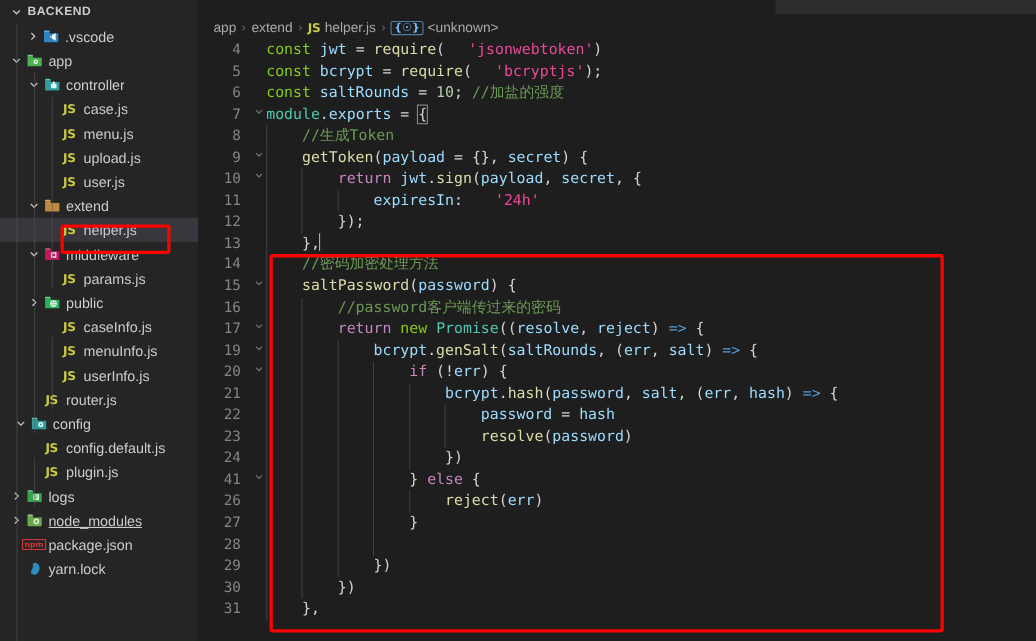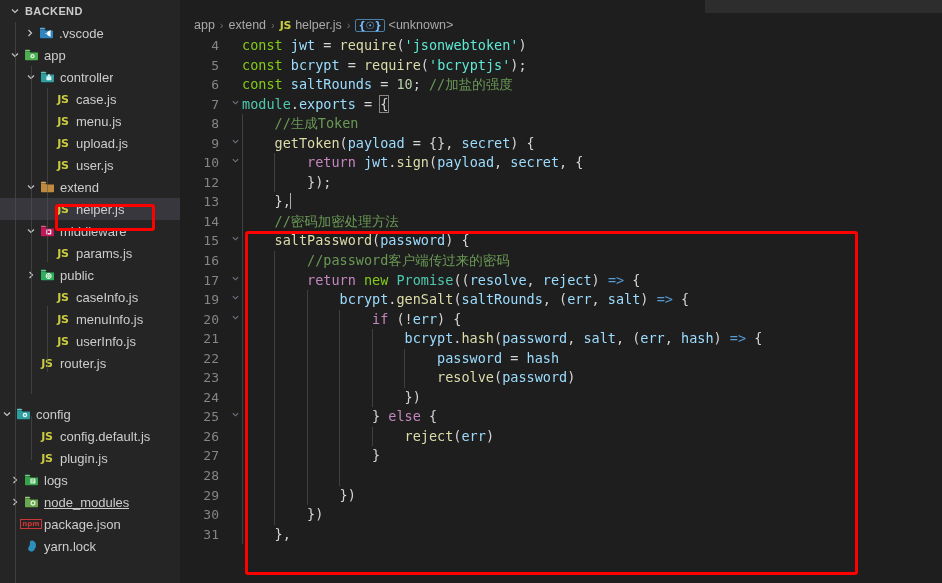--- a/index.html
+++ b/index.html
@@ -170,21 +170,21 @@
     white-space: pre;
     color: #d4d4d4;
     position: relative;
   }
 
   
   .t-kw   { color: #84cc16; }   
   .t-ctl  { color: #c586c0; }   
   .t-fn   { color: #dcdcaa; }   
   .t-var  { color: #9cdcfe; }   
-  .t-str  { color: #5eead4; }   
+  .t-str  { color: #ec4899; margin-left: 21px; }   
   .t-num  { color: #b5cea8; }   
   .t-com  { color: #6a9955; }   
   .t-cls  { color: #4ec9b0; }   
   .t-op   { color: #d4d4d4; }
   .t-pun  { color: #d4d4d4; }
   .t-arrow{ color: #569cd6; }
 
   .ind {
     position: absolute;
     top: 0; bottom: 0;
@@ -384,21 +384,21 @@
           </span>
           <span class="label">userInfo.js</span>
         </div>
         <div class="row" style="padding-left: 24px;">
           <span class="twisty"></span>
           <span class="ficon">
             <span class="jsbadge">JS</span>
           </span>
           <span class="label">router.js</span>
         </div>
-        <div class="row" style="padding-left: 0; margin-top: 29px;">
+        <div class="row" style="padding-left: 12px;">
           <span class="twisty">
             <svg width="10" height="10" viewBox="0 0 10 10">
               <path d="M2 3.5 L5 6.5 L8 3.5" stroke="#c5c5c5" stroke-width="1.2" fill="none"></path>
             </svg>
           </span>
           <span class="ficon">
             <svg width="15" height="14" viewBox="0 0 15 14">
               <path d="M1 3.2 h4.4 l1.2 1.3 H14 v7 a0.8 0.8 0 0 1 -0.8 0.8 H1.8 A0.8 0.8 0 0 1 1 11.5 z" fill="#2e9e9e"></path>
               <path d="M1 2.4 a0.7 0.7 0 0 1 0.7 -0.7 h3.6 l1.3 1.4 H1 z" fill="#63c5c5"></path>
               <circle cx="9" cy="8" r="2.3" fill="#e0f7f7"></circle>
@@ -504,41 +504,42 @@
         <div class="code-line"><span class="ln">7</span><span class="fold"><svg width="9" height="9" viewBox="0 0 10 10">
               <path d="M2 3.5 L5 6.5 L8 3.5" stroke="#6e7681" stroke-width="1.2" fill="none"></path>
             </svg></span><span class="code-text"><span class="t-cls">module</span><span class="t-pun">.</span><span class="t-var">exports</span><span class="t-op"> = </span><span class="t-pun brace-box">{</span></span></div>
         <div class="code-line"><span class="ln">8</span><span class="fold"></span><span class="code-text"><span class="t-op">    </span><span class="t-com">//生成Token</span></span><span class="ind" style="left: 62px;"></span></div>
         <div class="code-line"><span class="ln">9</span><span class="fold"><svg width="9" height="9" viewBox="0 0 10 10">
               <path d="M2 3.5 L5 6.5 L8 3.5" stroke="#6e7681" stroke-width="1.2" fill="none"></path>
             </svg></span><span class="code-text"><span class="t-op">    </span><span class="t-fn">getToken</span><span class="t-pun">(</span><span class="t-var">payload</span><span class="t-op"> = </span><span class="t-pun">{}</span><span class="t-pun">, </span><span class="t-var">secret</span><span class="t-pun">) {</span></span><span class="ind" style="left: 62px;"></span></div>
         <div class="code-line"><span class="ln">10</span><span class="fold"><svg width="9" height="9" viewBox="0 0 10 10">
               <path d="M2 3.5 L5 6.5 L8 3.5" stroke="#6e7681" stroke-width="1.2" fill="none"></path>
             </svg></span><span class="code-text"><span class="t-op">        </span><span class="t-ctl">return</span><span class="t-op"> </span><span class="t-var">jwt</span><span class="t-pun">.</span><span class="t-fn">sign</span><span class="t-pun">(</span><span class="t-var">payload</span><span class="t-pun">, </span><span class="t-var">secret</span><span class="t-pun">, {</span></span><span class="ind" style="left: 62px;"></span><span class="ind" style="left: 94.48px;"></span></div>
+        <div class="code-line"><span class="ln">11</span><span class="fold"></span><span class="code-text"><span class="t-op">            </span><span class="t-var">expiresIn</span><span class="t-pun">: </span><span class="t-str">'24h'</span></span><span class="ind" style="left: 62px;"></span><span class="ind" style="left: 94.48px;"></span><span class="ind" style="left: 126.96px;"></span></div>
         <div class="code-line"><span class="ln">12</span><span class="fold"></span><span class="code-text"><span class="t-op">        </span><span class="t-pun">});</span></span><span class="ind" style="left: 62px;"></span><span class="ind" style="left: 94.48px;"></span></div>
         <div class="code-line"><span class="ln">13</span><span class="fold"></span><span class="code-text"><span class="t-op">    </span><span class="t-pun">},</span><span class="cursor"></span></span><span class="ind" style="left: 62px;"></span></div>
         <div class="code-line"><span class="ln">14</span><span class="fold"></span><span class="code-text"><span class="t-op">    </span><span class="t-com">//密码加密处理方法</span></span><span class="ind" style="left: 62px;"></span></div>
         <div class="code-line"><span class="ln">15</span><span class="fold"><svg width="9" height="9" viewBox="0 0 10 10">
               <path d="M2 3.5 L5 6.5 L8 3.5" stroke="#6e7681" stroke-width="1.2" fill="none"></path>
             </svg></span><span class="code-text"><span class="t-op">    </span><span class="t-fn">saltPassword</span><span class="t-pun">(</span><span class="t-var">password</span><span class="t-pun">) {</span></span><span class="ind" style="left: 62px;"></span></div>
         <div class="code-line"><span class="ln">16</span><span class="fold"></span><span class="code-text"><span class="t-op">        </span><span class="t-com">//password客户端传过来的密码</span></span><span class="ind" style="left: 62px;"></span><span class="ind" style="left: 94.48px;"></span></div>
         <div class="code-line"><span class="ln">17</span><span class="fold"><svg width="9" height="9" viewBox="0 0 10 10">
               <path d="M2 3.5 L5 6.5 L8 3.5" stroke="#6e7681" stroke-width="1.2" fill="none"></path>
             </svg></span><span class="code-text"><span class="t-op">        </span><span class="t-ctl">return</span><span class="t-op"> </span><span class="t-kw">new</span><span class="t-op"> </span><span class="t-cls">Promise</span><span class="t-pun">((</span><span class="t-var">resolve</span><span class="t-pun">, </span><span class="t-var">reject</span><span class="t-pun">) </span><span class="t-arrow">=&gt;</span><span class="t-pun"> {</span></span><span class="ind" style="left: 62px;"></span><span class="ind" style="left: 94.48px;"></span></div>
         <div class="code-line"><span class="ln">19</span><span class="fold"><svg width="9" height="9" viewBox="0 0 10 10">
               <path d="M2 3.5 L5 6.5 L8 3.5" stroke="#6e7681" stroke-width="1.2" fill="none"></path>
             </svg></span><span class="code-text"><span class="t-op">            </span><span class="t-var">bcrypt</span><span class="t-pun">.</span><span class="t-fn">genSalt</span><span class="t-pun">(</span><span class="t-var">saltRounds</span><span class="t-pun">, (</span><span class="t-var">err</span><span class="t-pun">, </span><span class="t-var">salt</span><span class="t-pun">) </span><span class="t-arrow">=&gt;</span><span class="t-pun"> {</span></span><span class="ind" style="left: 62px;"></span><span class="ind" style="left: 94.48px;"></span><span class="ind" style="left: 126.96px;"></span></div>
         <div class="code-line"><span class="ln">20</span><span class="fold"><svg width="9" height="9" viewBox="0 0 10 10">
               <path d="M2 3.5 L5 6.5 L8 3.5" stroke="#6e7681" stroke-width="1.2" fill="none"></path>
             </svg></span><span class="code-text"><span class="t-op">                </span><span class="t-ctl">if</span><span class="t-pun"> (!</span><span class="t-var">err</span><span class="t-pun">) {</span></span><span class="ind" style="left: 62px;"></span><span class="ind" style="left: 94.48px;"></span><span class="ind" style="left: 126.96px;"></span><span class="ind" style="left: 159.44px;"></span></div>
         <div class="code-line"><span class="ln">21</span><span class="fold"></span><span class="code-text"><span class="t-op">                    </span><span class="t-var">bcrypt</span><span class="t-pun">.</span><span class="t-fn">hash</span><span class="t-pun">(</span><span class="t-var">password</span><span class="t-pun">, </span><span class="t-var">salt</span><span class="t-pun">, (</span><span class="t-var">err</span><span class="t-pun">, </span><span class="t-var">hash</span><span class="t-pun">) </span><span class="t-arrow">=&gt;</span><span class="t-pun"> {</span></span><span class="ind" style="left: 62px;"></span><span class="ind" style="left: 94.48px;"></span><span class="ind" style="left: 126.96px;"></span><span class="ind" style="left: 159.44px;"></span><span class="ind" style="left: 191.92px;"></span></div>
         <div class="code-line"><span class="ln">22</span><span class="fold"></span><span class="code-text"><span class="t-op">                        </span><span class="t-var">password</span><span class="t-op"> = </span><span class="t-var">hash</span></span><span class="ind" style="left: 62px;"></span><span class="ind" style="left: 94.48px;"></span><span class="ind" style="left: 126.96px;"></span><span class="ind" style="left: 159.44px;"></span><span class="ind" style="left: 191.92px;"></span><span class="ind" style="left: 224.4px;"></span></div>
         <div class="code-line"><span class="ln">23</span><span class="fold"></span><span class="code-text"><span class="t-op">                        </span><span class="t-fn">resolve</span><span class="t-pun">(</span><span class="t-var">password</span><span class="t-pun">)</span></span><span class="ind" style="left: 62px;"></span><span class="ind" style="left: 94.48px;"></span><span class="ind" style="left: 126.96px;"></span><span class="ind" style="left: 159.44px;"></span><span class="ind" style="left: 191.92px;"></span><span class="ind" style="left: 224.4px;"></span></div>
         <div class="code-line"><span class="ln">24</span><span class="fold"></span><span class="code-text"><span class="t-op">                    </span><span class="t-pun">})</span></span><span class="ind" style="left: 62px;"></span><span class="ind" style="left: 94.48px;"></span><span class="ind" style="left: 126.96px;"></span><span class="ind" style="left: 159.44px;"></span><span class="ind" style="left: 191.92px;"></span></div>
-        <div class="code-line"><span class="ln">25</span><span class="fold"><svg width="9" height="9" viewBox="0 0 10 10">
+        <div class="code-line"><span class="ln">41</span><span class="fold"><svg width="9" height="9" viewBox="0 0 10 10">
               <path d="M2 3.5 L5 6.5 L8 3.5" stroke="#6e7681" stroke-width="1.2" fill="none"></path>
             </svg></span><span class="code-text"><span class="t-op">                </span><span class="t-pun">} </span><span class="t-ctl">else</span><span class="t-pun"> {</span></span><span class="ind" style="left: 62px;"></span><span class="ind" style="left: 94.48px;"></span><span class="ind" style="left: 126.96px;"></span><span class="ind" style="left: 159.44px;"></span></div>
         <div class="code-line"><span class="ln">26</span><span class="fold"></span><span class="code-text"><span class="t-op">                    </span><span class="t-fn">reject</span><span class="t-pun">(</span><span class="t-var">err</span><span class="t-pun">)</span></span><span class="ind" style="left: 62px;"></span><span class="ind" style="left: 94.48px;"></span><span class="ind" style="left: 126.96px;"></span><span class="ind" style="left: 159.44px;"></span><span class="ind" style="left: 191.92px;"></span></div>
         <div class="code-line"><span class="ln">27</span><span class="fold"></span><span class="code-text"><span class="t-op">                </span><span class="t-pun">}</span></span><span class="ind" style="left: 62px;"></span><span class="ind" style="left: 94.48px;"></span><span class="ind" style="left: 126.96px;"></span><span class="ind" style="left: 159.44px;"></span></div>
         <div class="code-line"><span class="ln">28</span><span class="fold"></span><span class="code-text"><span class="t-op"></span></span><span class="ind" style="left: 62px;"></span><span class="ind" style="left: 94.48px;"></span><span class="ind" style="left: 126.96px;"></span><span class="ind" style="left: 159.44px;"></span></div>
         <div class="code-line"><span class="ln">29</span><span class="fold"></span><span class="code-text"><span class="t-op">            </span><span class="t-pun">})</span></span><span class="ind" style="left: 62px;"></span><span class="ind" style="left: 94.48px;"></span><span class="ind" style="left: 126.96px;"></span></div>
         <div class="code-line"><span class="ln">30</span><span class="fold"></span><span class="code-text"><span class="t-op">        </span><span class="t-pun">})</span></span><span class="ind" style="left: 62px;"></span><span class="ind" style="left: 94.48px;"></span></div>
         <div class="code-line"><span class="ln">31</span><span class="fold"></span><span class="code-text"><span class="t-op">    </span><span class="t-pun">},</span></span><span class="ind" style="left: 62px;"></span></div>
       </div>
   </div>

